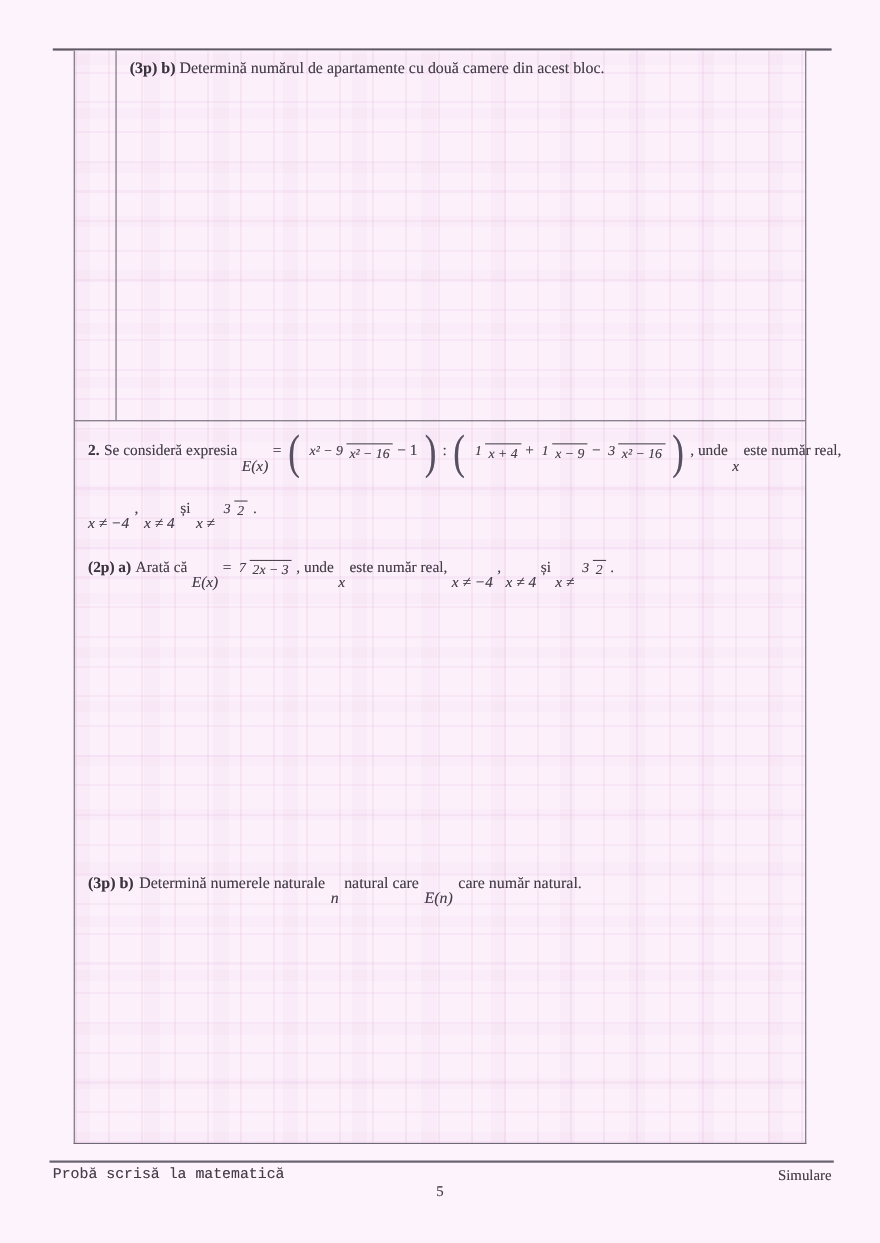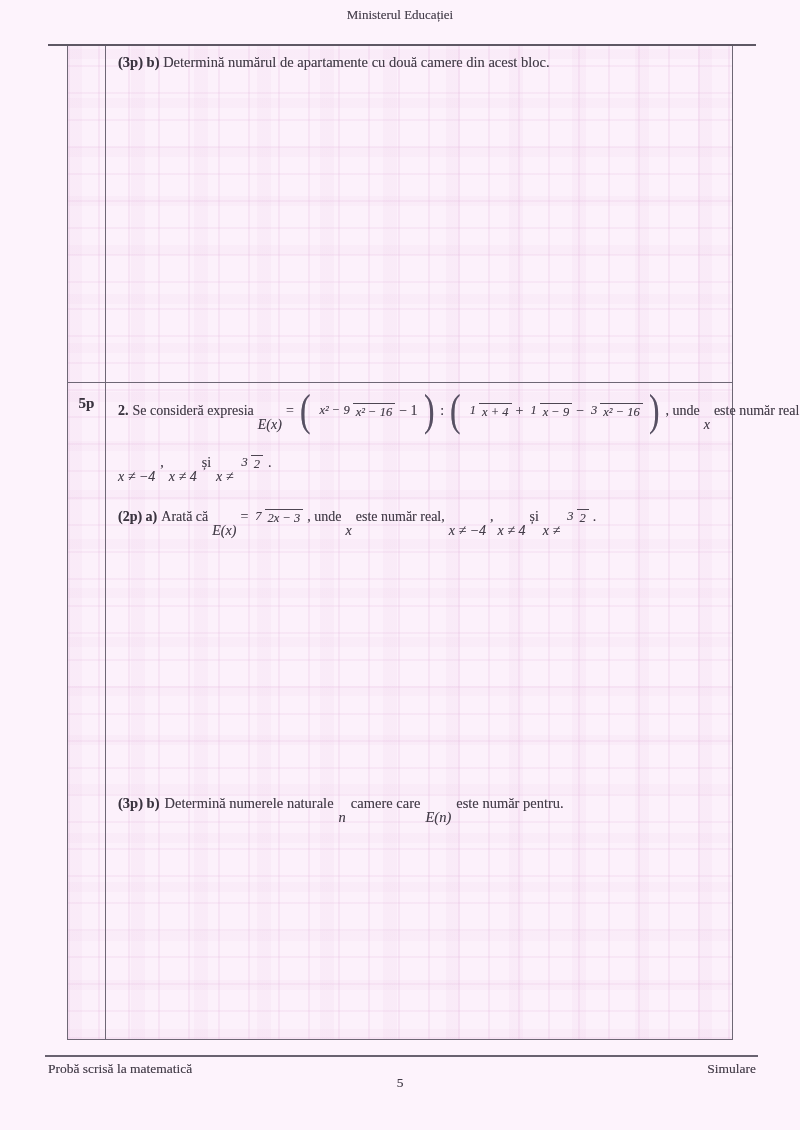--- a/index.html
+++ b/index.html
@@ -51,51 +51,47 @@
           transform:scaleX(0.72); font-style:normal; margin-left:0; }
   .condline { display:flex; align-items:center; white-space:nowrap; font-size:14px;
               margin-top:8px; }
   .condline > * { margin-right:5px; }
   .aline { margin-top:10px; }
   .bline { margin-top:242px; font-size:14.5px; }
   .bline > * { margin-right:5px; }
   
   .footrule { position:absolute; left:45px; top:1055px; width:713px; height:2px;
               background:#696270; }
-  .foot-left  { position:absolute; left:48px;  top:1061px; font-size:13.5px; }
+  .foot-left  { position:absolute; left:48px;  top:1061px; font-size:13.5px;font-family:Liberation Mono, monospace; }
   .foot-right { position:absolute; right:44px; top:1061px; font-size:13.5px;text-align:right; }
   .foot-page  { position:absolute; left:0; top:1075px; width:100%; text-align:center;
                 font-size:13.5px; }
 </style>
 </head>
 <body>
 
 <div class="page">
 
   <div class="hdr">
-    <div>Ministerul Educației</div>
   </div>
   <div class="toprule"></div>
 
   <div class="sheet">
 
     <div class="row row1">
       <div class="score"></div>
       <div class="content">
         <div class="textline">
           <span class="pts">(3p) b)</span>
           <span>Determină numărul de apartamente cu două camere din acest bloc.</span>
         </div>
       </div>
     </div>
 
     <div class="row row2">
-      <div class="score">
-        <span>5p</span>
-      </div>
       <div class="content">
 
         <div class="fline">
           <span class="pts">2.</span>
           <span>Se consideră expresia</span>
           <span class="mi">E(x)</span>
           <span>=</span>
           <span class="bigp">(</span>
           <span class="frac">
             <span class="num">x² − 9</span>
@@ -159,23 +155,23 @@
             <span class="num">3</span>
             <span class="den">2</span>
           </span>
           <span>.</span>
         </div>
 
         <div class="fline bline">
           <span class="pts">(3p) b)</span>
           <span>Determină numerele naturale</span>
           <span class="mi">n</span>
-          <span>camere care</span>
+          <span>natural care</span>
           <span class="mi">E(n)</span>
-          <span>este număr pentru.</span>
+          <span>care număr natural.</span>
         </div>
 
       </div>
     </div>
   </div>
 
   <div class="footrule"></div>
   <div class="foot-left">Probă scrisă la matematică</div>
   <div class="foot-right">Simulare</div>
   <div class="foot-page">5</div>

